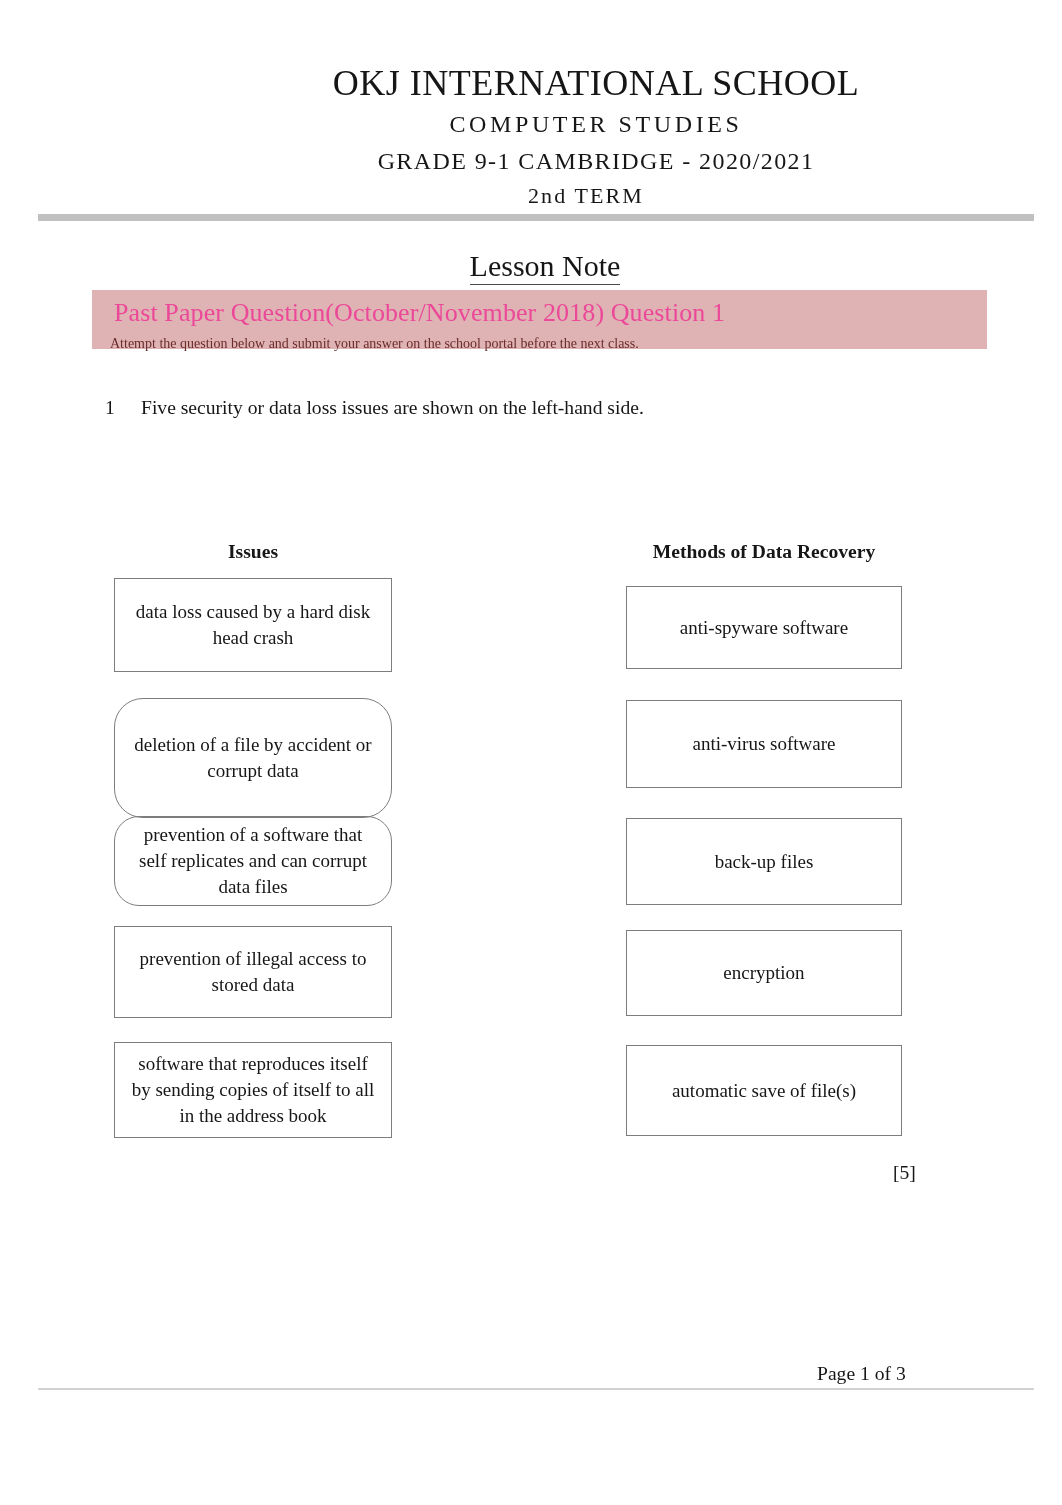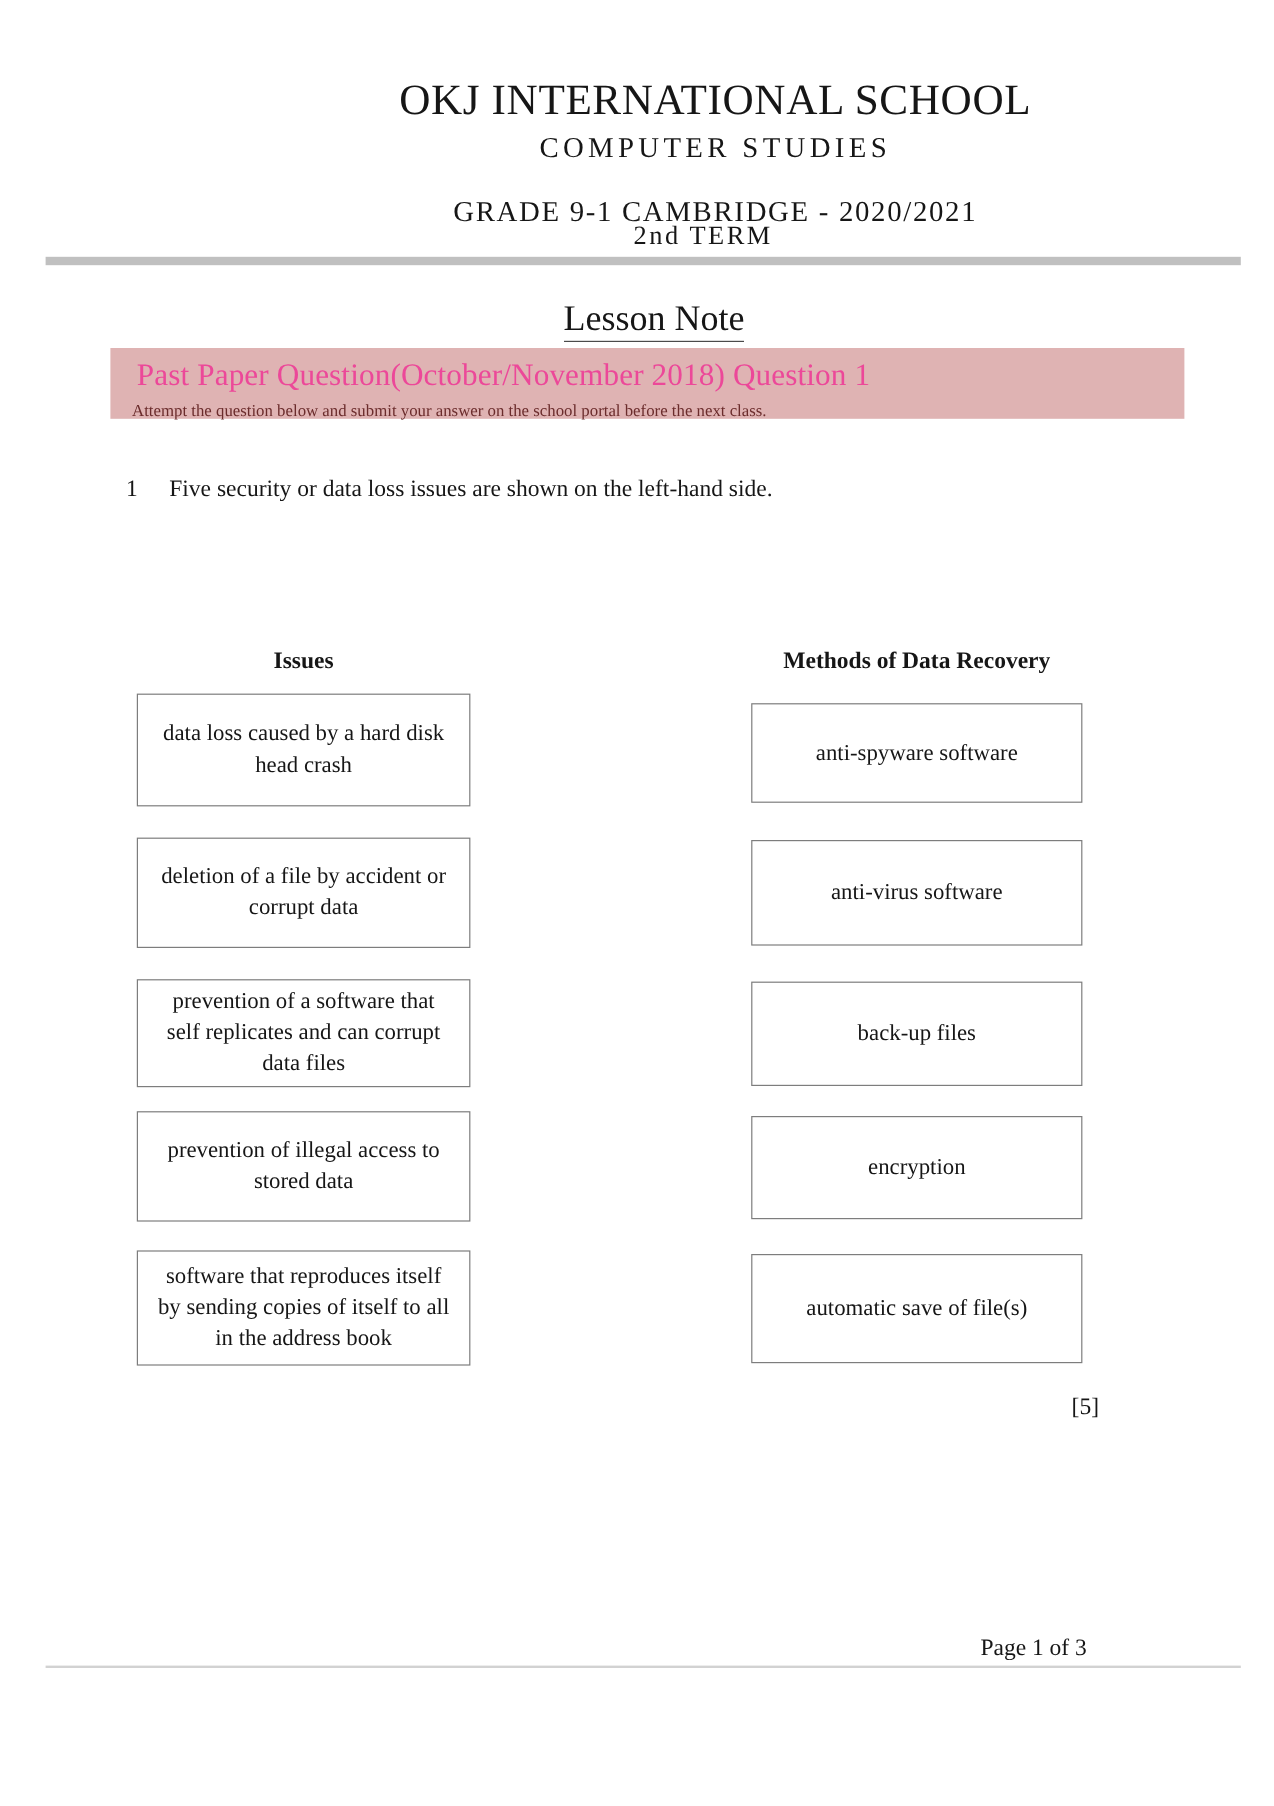--- a/index.html
+++ b/index.html
@@ -5,21 +5,21 @@
   html,body{margin:0;padding:0;}
   body{width:1062px;height:1505px;background:#ffffff;font-family:"Liberation Serif",serif;overflow:hidden;color:#161616;-webkit-font-smoothing:antialiased;}
   .page{position:relative;width:1062px;height:1505px;background:#fff;overflow:hidden;}
   .abs{position:absolute;}
 
   
   .hblock{left:130px;width:932px;text-align:center;}
 
   .school{top:62px;font-size:36px;letter-spacing:0.5px;}
   .subj{top:111px;font-size:24px;letter-spacing:3.6px;}
-  .grade{top:148px;font-size:24px;letter-spacing:1.4px;margin-top:16px;}
+  .grade{top:148px;font-size:24px;letter-spacing:1.4px;}
   .term{top:183px;font-size:22px;letter-spacing:2.1px;margin-left:-10px;}
   .rule{left:38px;width:996px;top:214px;height:7px;background:#c0c0c0;}
 
   .lessonnote{left:14px;width:1062px;text-align:center;top:249px;font-size:30px;}
   .lessonnote span{border-bottom:1.4px solid #4a4a4a;padding-bottom:2px;}
 
   .redbox{left:92px;top:290px;width:895px;height:59px;background:#dfb3b3;}
   .redline1{left:114px;top:298px;font-size:26px;color:#ec4899;font-weight:400;letter-spacing:0.1px;}
   .redline2{left:110px;top:336px;font-size:14px;color:#6b2c2c;}
 
@@ -61,22 +61,22 @@
   <div class="abs redline2">Attempt the question below and submit your answer on the school portal before the next class.</div>
 
   <div class="abs qnum">1</div>
   <div class="abs qtext">Five security or data loss issues are shown on the left-hand side.</div>
 
   <div class="abs colhead-l">Issues</div>
   <div class="abs colhead-r">Methods of Data Recovery</div>
 
   <div id="boxes">
       <div class="bx lbx" style="top: 578px; height: 94px;">data loss caused by a hard disk head crash</div>
-      <div class="bx lbx" style="top: 698px; height: 92px;">deletion of a file by accident or corrupt data</div>
-      <div class="bx lbx" style="top: 816px; height: 90px;">prevention of a software that self replicates and can corrupt data files</div>
+      <div class="bx lbx" style="top: 698px; height: 120px; border-radius: 29px;">deletion of a file by accident or corrupt data</div>
+      <div class="bx lbx" style="top: 816px; height: 90px; border-radius: 25px;">prevention of a software that self replicates and can corrupt data files</div>
       <div class="bx lbx" style="top: 926px; height: 92px;">prevention of illegal access to stored data</div>
       <div class="bx lbx" style="top: 1042px; height: 96px;">software that reproduces itself by sending copies of itself to all in the address book</div>
       <div class="bx rbx" style="top: 586px; height: 83px;">anti-spyware software</div>
       <div class="bx rbx" style="top: 700px; height: 88px;">anti-virus software</div>
       <div class="bx rbx" style="top: 818px; height: 87px;">back-up files</div>
       <div class="bx rbx" style="top: 930px; height: 86px;">encryption</div>
       <div class="bx rbx" style="top: 1045px; height: 91px;">automatic save of file(s)</div>
     </div>
 
   <div class="abs marks">[5]</div>

